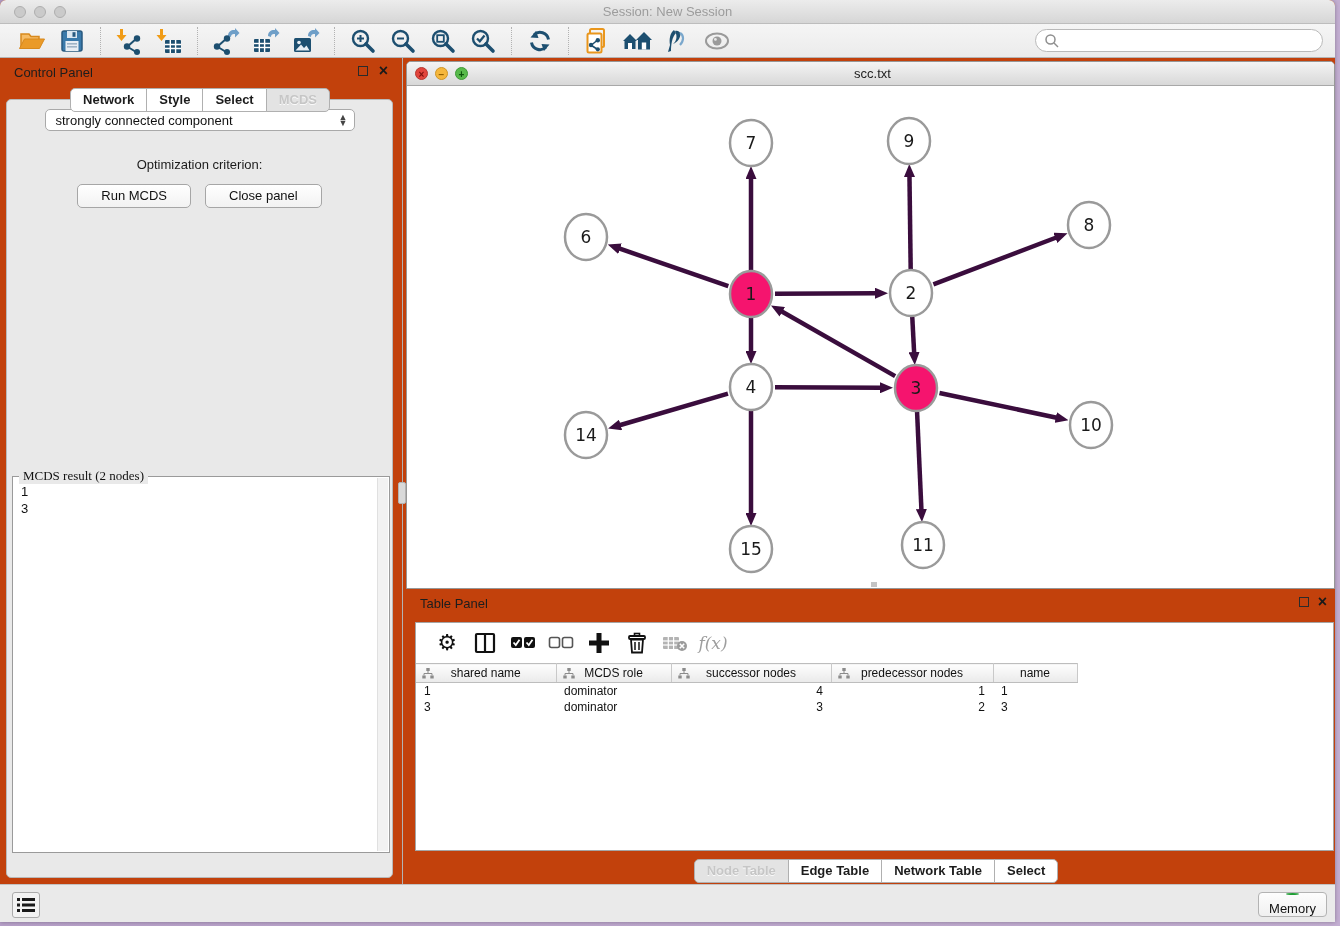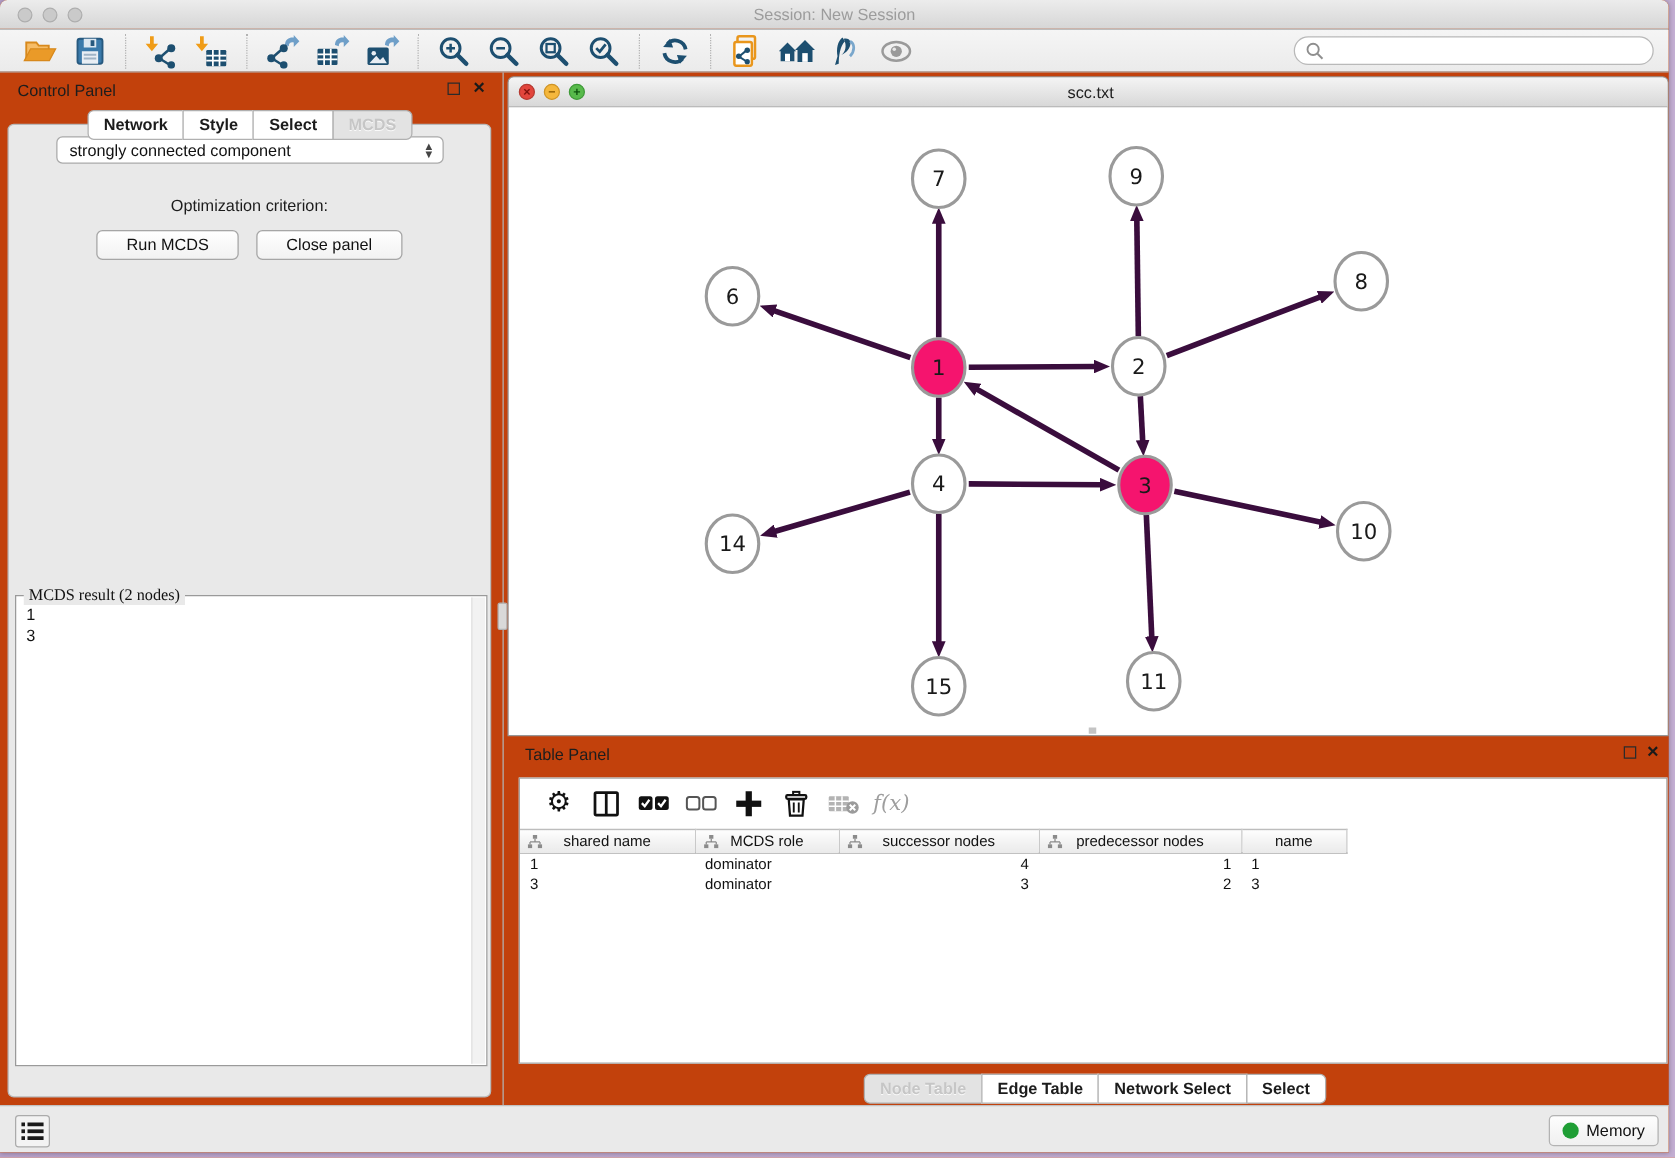--- a/index.html
+++ b/index.html
@@ -125,21 +125,21 @@
   td.ral2 { text-align:right; padding-right:9px; }
   #tp-tabs { position:absolute; left:11px; right:0; top:270px; display:flex; justify-content:center; }
   
   #statusbar { position:absolute; left:0; right:0; top:884px; height:38px;
     background:#eaeaea; border-top:1px solid #c2c2c2; }
   #history-button { position:absolute; left:12px; top:7px; width:28px; height:26px;
     background:#f3f3f3; border:1px solid #ababab; border-radius:3px;
     display:flex; align-items:center; justify-content:center; }
   #memory-button { position:absolute; right:8px; top:7px; height:25px;
     background:linear-gradient(#fdfdfd,#f0f0f0); border:1px solid #b3b3b3; border-radius:4px;
-    display:flex; align-items:center; padding:0 10px; gap:6px; font-size:13px; color:#111; }
+    display:flex; align-items:center; padding:0 10px; gap:6px; font-size:13px; color:#111;flex-direction:column; }
   #memory-dot { width:13px; height:13px; border-radius:50%; background:#1f9e35; }
 </style>
 </head>
 <body>
 
 <div id="app-window">
 
   <div id="titlebar">
     <span class="traffic t-gray" style="left:14px"></span>
     <span class="traffic t-gray" style="left:34px"></span>
@@ -517,21 +517,21 @@
             <td class="ral">3</td>
               <td class="ral2">2</td>
             <td>3</td>
           </tr>
         </tbody>
       </table>
     </div>
     <div id="tp-tabs">
       <span class="tab disabled-look">Node Table</span>
       <span class="tab">Edge Table</span>
-      <span class="tab">Network Select</span>
+      <span class="tab">Network Table</span>
       <span class="tab">Select</span>
     </div>
   </div>
 
   <div id="statusbar">
     <span id="history-button">
       <svg width="18" height="16" viewBox="0 0 18 16">
           <g fill="#1a1a1a">
             <rect x="0" y="1" width="3" height="3"></rect>
             <rect x="5" y="1" width="13" height="3"></rect>

